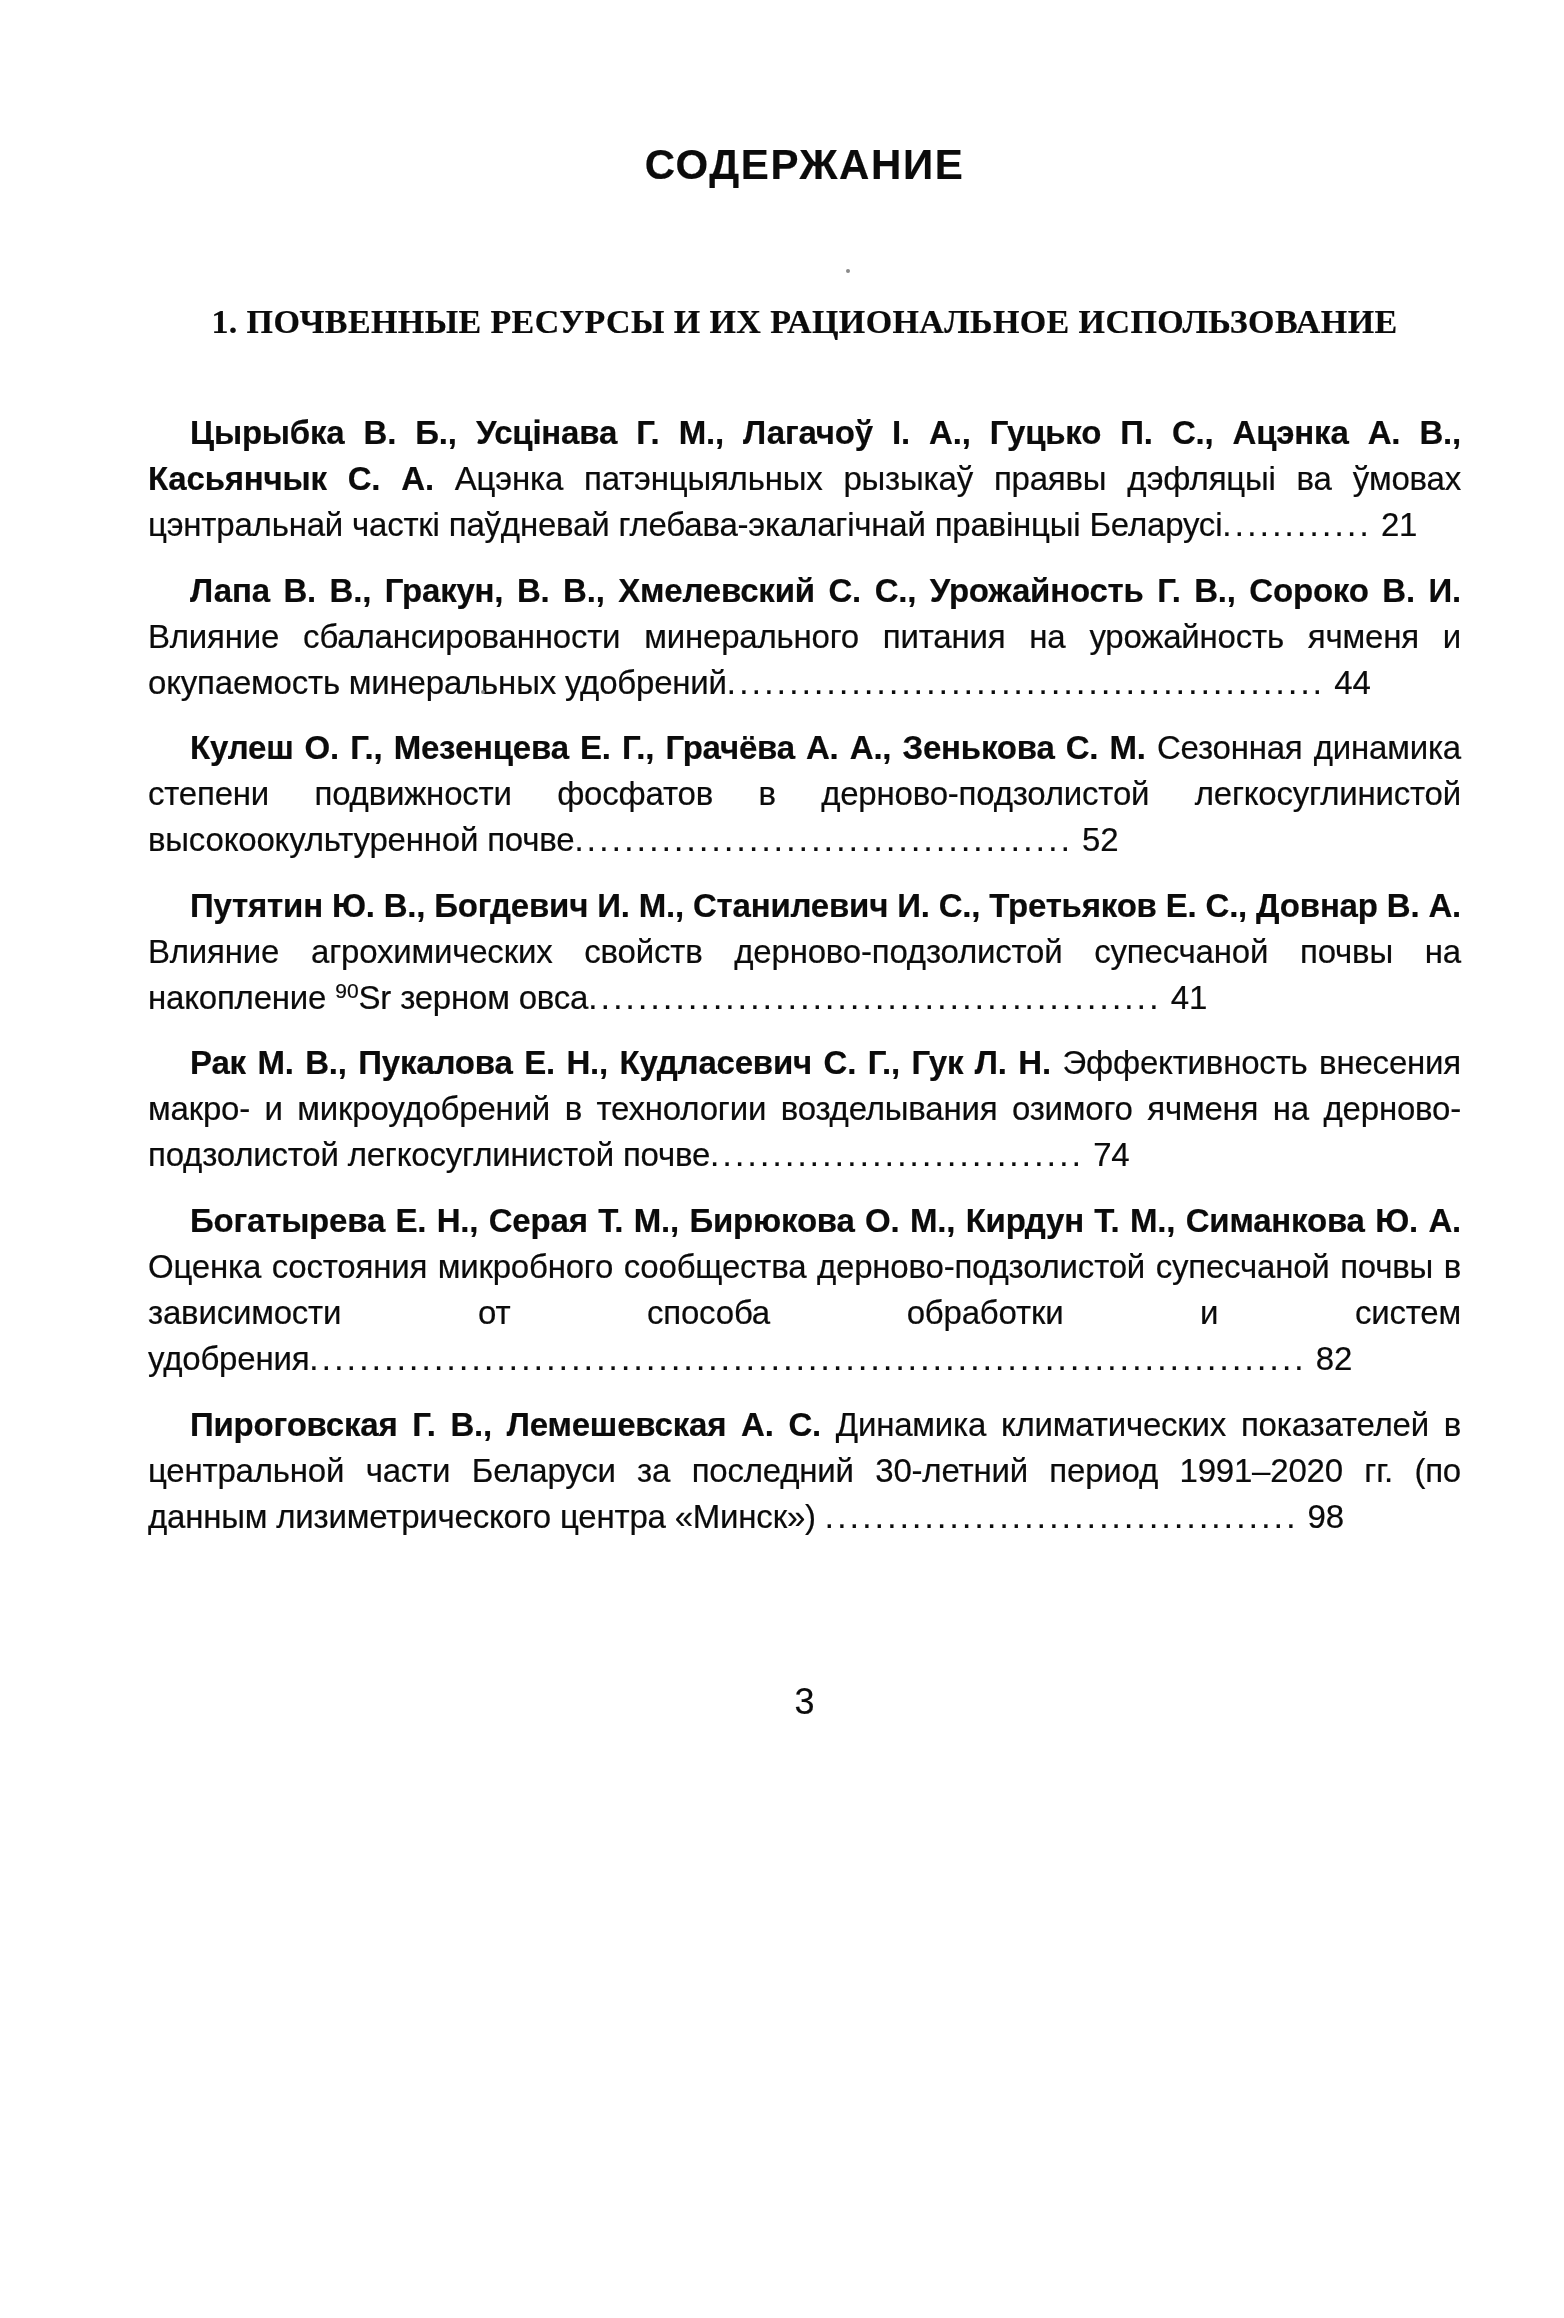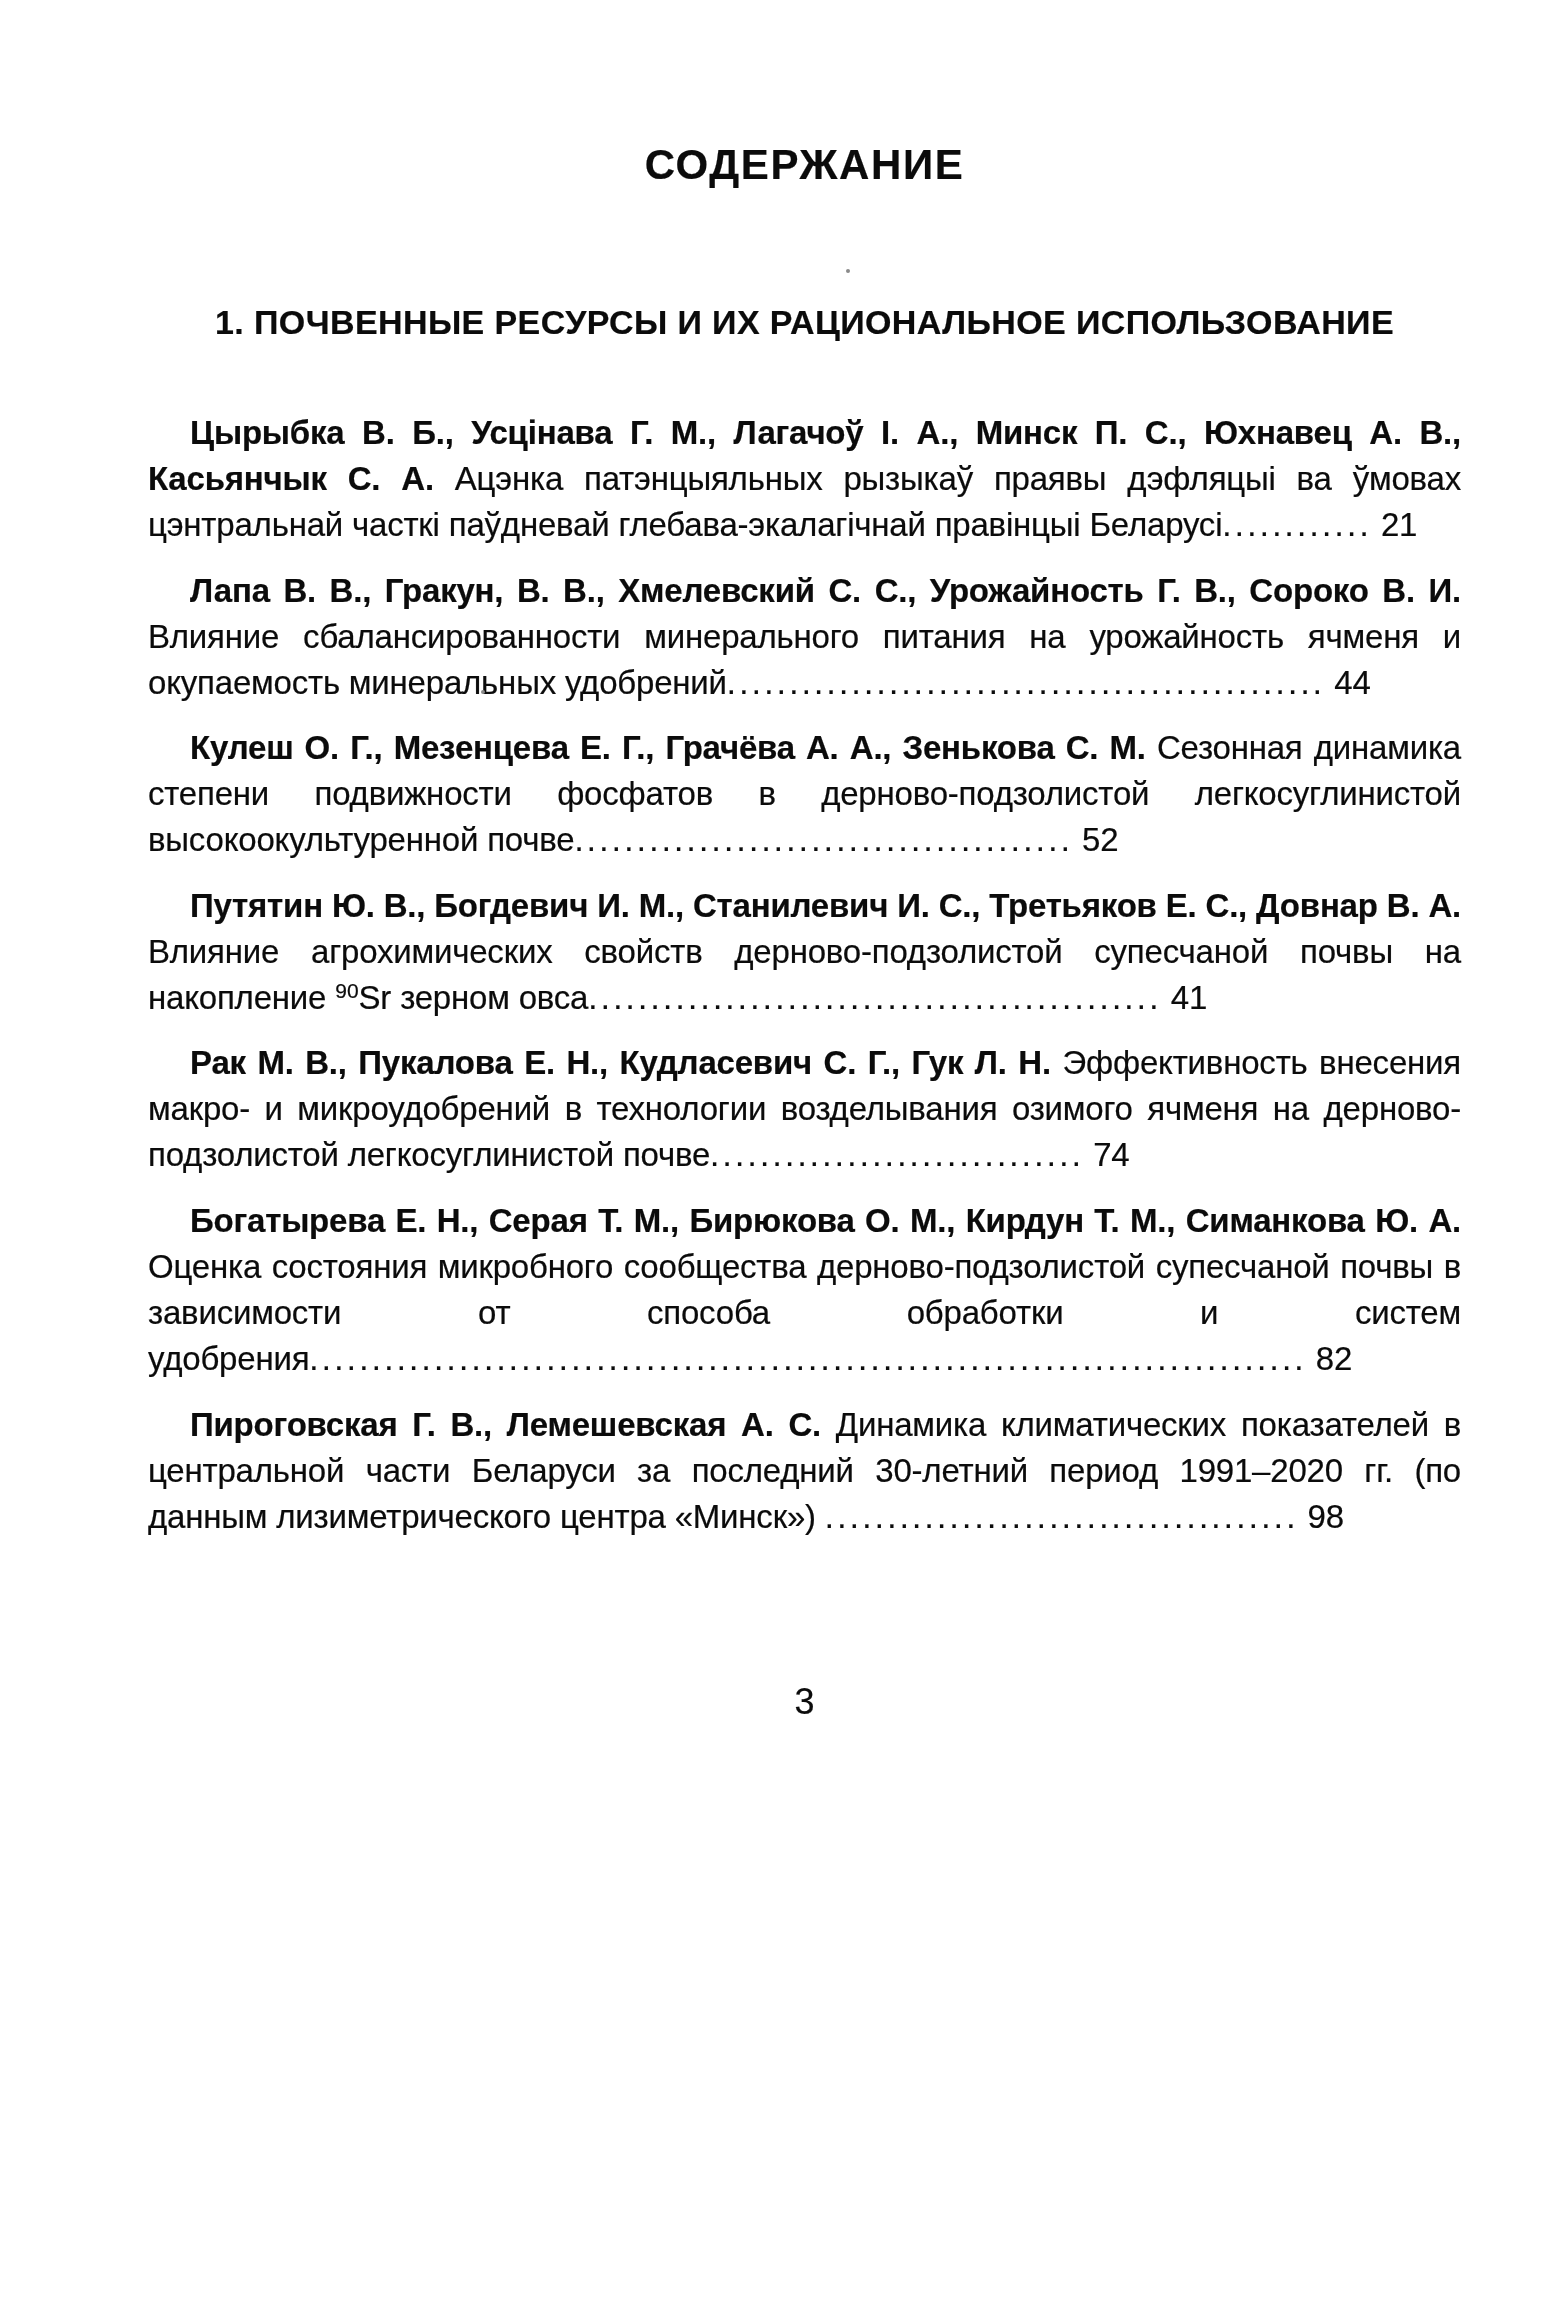--- a/index.html
+++ b/index.html
@@ -33,21 +33,21 @@
   }
   h2.section-heading {
     text-align: center;
     font-size: 34px;
     line-height: 46px;
     font-weight: 700;
     letter-spacing: 0.4px;
     white-space: nowrap;
     -webkit-text-stroke: 0.2px currentColor;
   }
-  h2.section-heading-1 { margin: 110px 0 65px 0; }
+  h2.section-heading-1 { margin: 110px 0 65px 0; font-family: Liberation Serif, serif; }
   h2.section-heading-2 { margin: 64px 0 68px 0; }
   p.entry {
     margin: 0 0 19.6px 0;
     font-size: 33px;
     line-height: 46px;
     letter-spacing: -0.2px;
     text-align: justify;
     text-indent: 42px;
     -webkit-text-stroke: 0.2px currentColor;
   }
@@ -79,21 +79,21 @@
 
 <div class="page">
 
   <h1 class="doc-title">СОДЕРЖАНИЕ</h1>
 
   <section>
     <h2 class="section-heading section-heading-1">1. ПОЧВЕННЫЕ РЕСУРСЫ И ИХ РАЦИОНАЛЬНОЕ ИСПОЛЬЗОВАНИЕ</h2>
 
 
     <p class="entry">
-      <span class="authors">Цырыбка В. Б., Усцінава Г. М., Лагачоў І. А., Минск П. С., Юхнавец А. В., Касьянчык С. А.</span>
+      <span class="authors">Цырыбка В. Б., Усцінава Г. М., Лагачоў І. А., Гуцько П. С., Ацэнка А. В., Касьянчык С. А.</span>
       <span>Ацэнка патэнцыяльных рызыкаў праявы дэфляцыі ва ўмовах цэнтральнай часткі паўдневай глебава-экалагічнай правінцыі Беларусі</span><span class="leader">............</span>&nbsp;<span>21</span>
     </p>
   </section>
 
   <section>
 
 
     <p class="entry">
       <span class="authors">Лапа В. В., Гракун, В. В., Хмелевский С. С., Урожайность Г. В., Сороко В. И.</span>
       <span>Влияние сбалансированности минерального питания на урожайность ячменя и окупаемость минеральных удобрений</span><span class="leader">................................................</span>&nbsp;<span>44</span>

